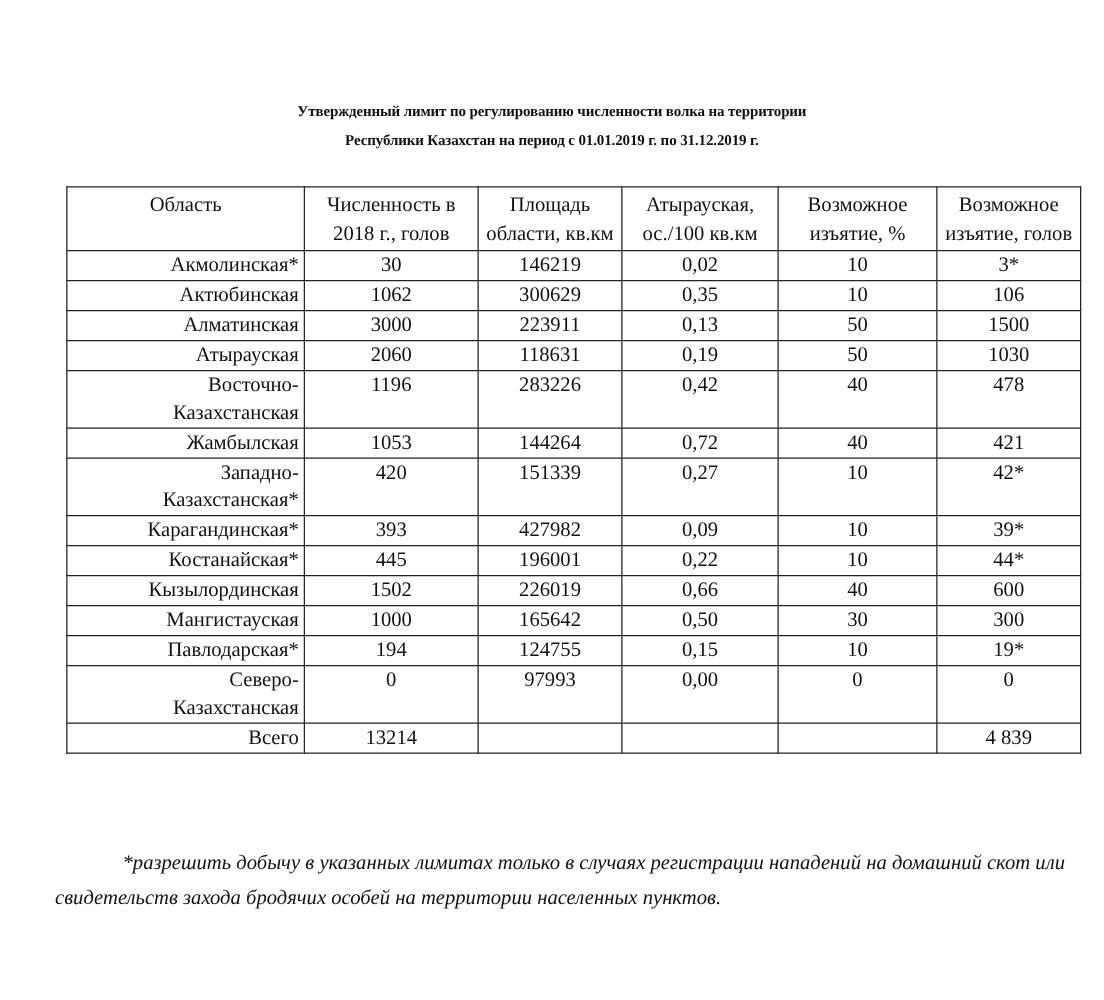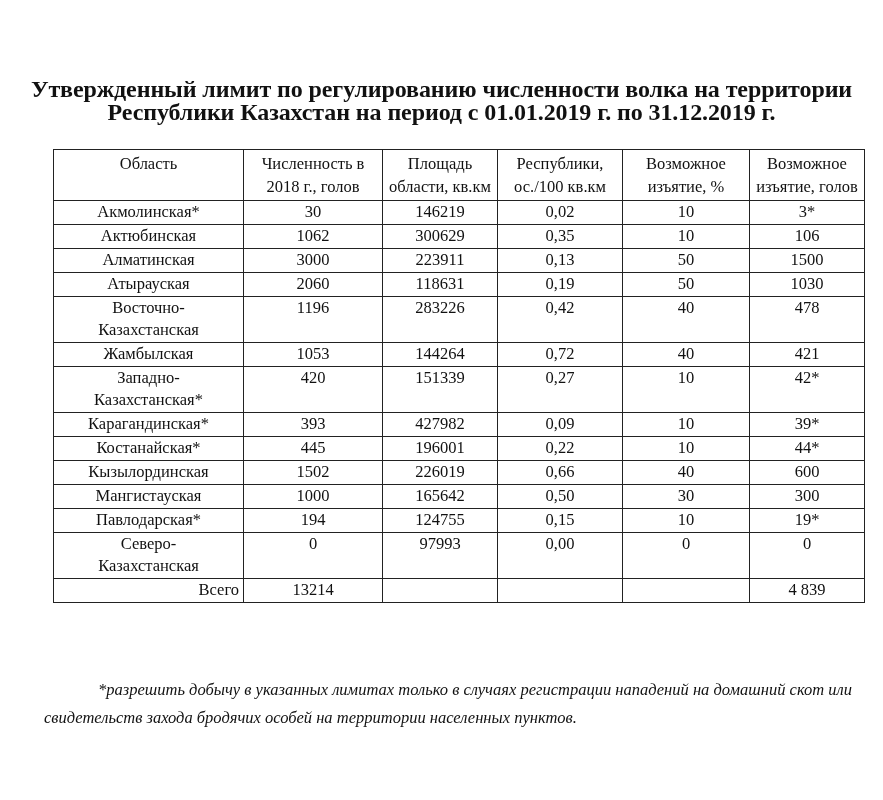--- a/index.html
+++ b/index.html
@@ -1,26 +1,26 @@
 <!DOCTYPE html>
 <html><head>
 <meta charset="utf-8">
 <style>
   html, body { margin: 0; padding: 0; background: #ffffff; }
   body { width: 883px; height: 800px; position: relative; overflow: hidden;
          font-family: "Liberation Serif", "DejaVu Serif", serif; color: #111; }
   .title { position: absolute; top: 78px; left: 0; width: 883px; text-align: center;
-           font-weight: bold; font-size: 24px; line-height: 23px; letter-spacing: -0.1px; }
+           font-weight: bold; font-size: 12px; line-height: 23px; letter-spacing: -0.1px; }
   .title div { white-space: nowrap; }
   table.limits { position: absolute; top: 149px; left: 53px; width: 811px;
                  border-collapse: collapse; table-layout: fixed; font-size: 16.5px; }
   table.limits td, table.limits th { border: 1.5px solid #222; padding: 0 4px; vertical-align: top;
                  line-height: 22px; font-weight: normal; }
   table.limits th { text-align: center; padding-top: 2px; padding-bottom: 2px; line-height: 23px; }
-  td.region { text-align: center; padding-left: 6px; margin-left: 23px; }
+  td.region { text-align: right; padding-left: 6px; margin-left: 23px; }
   td.num { text-align: center; }
   tr.single td { height: 23px; }
   tr.double td { height: 45px; }
   td.total-label { text-align: right; font-weight: bold; padding-right: 8px; }
   td.total-bold { font-weight: bold; margin-top: 47px; }
   .footnote { position: absolute; top: 676px; left: 44px; width: 808px; font-size: 16.5px;
               font-style: italic; line-height: 28px; text-align: justify; text-indent: 54px; }
 </style>
 </head>
 <body>
@@ -37,21 +37,21 @@
       <col style="width:115px">
     <col style="width:125px">
       <col style="width:127px">
       <col style="width:115px">
   </colgroup>
   <thead>
     <tr>
       <th>Область</th>
       <th>Численность в 2018 г., голов</th>
       <th>Площадь области, кв.км</th>
-      <th>Республики, ос./100 кв.км</th>
+      <th>Атырауская, ос./100 кв.км</th>
       <th>Возможное изъятие, %</th>
       <th>Возможное изъятие, голов</th>
     </tr>
   </thead>
   <tbody id="table-body">
       <tr class="single">
         <td class="region">Акмолинская*</td>
         <td class="num">30</td>
         <td class="num">146219</td>
         <td class="num">0,02</td>

